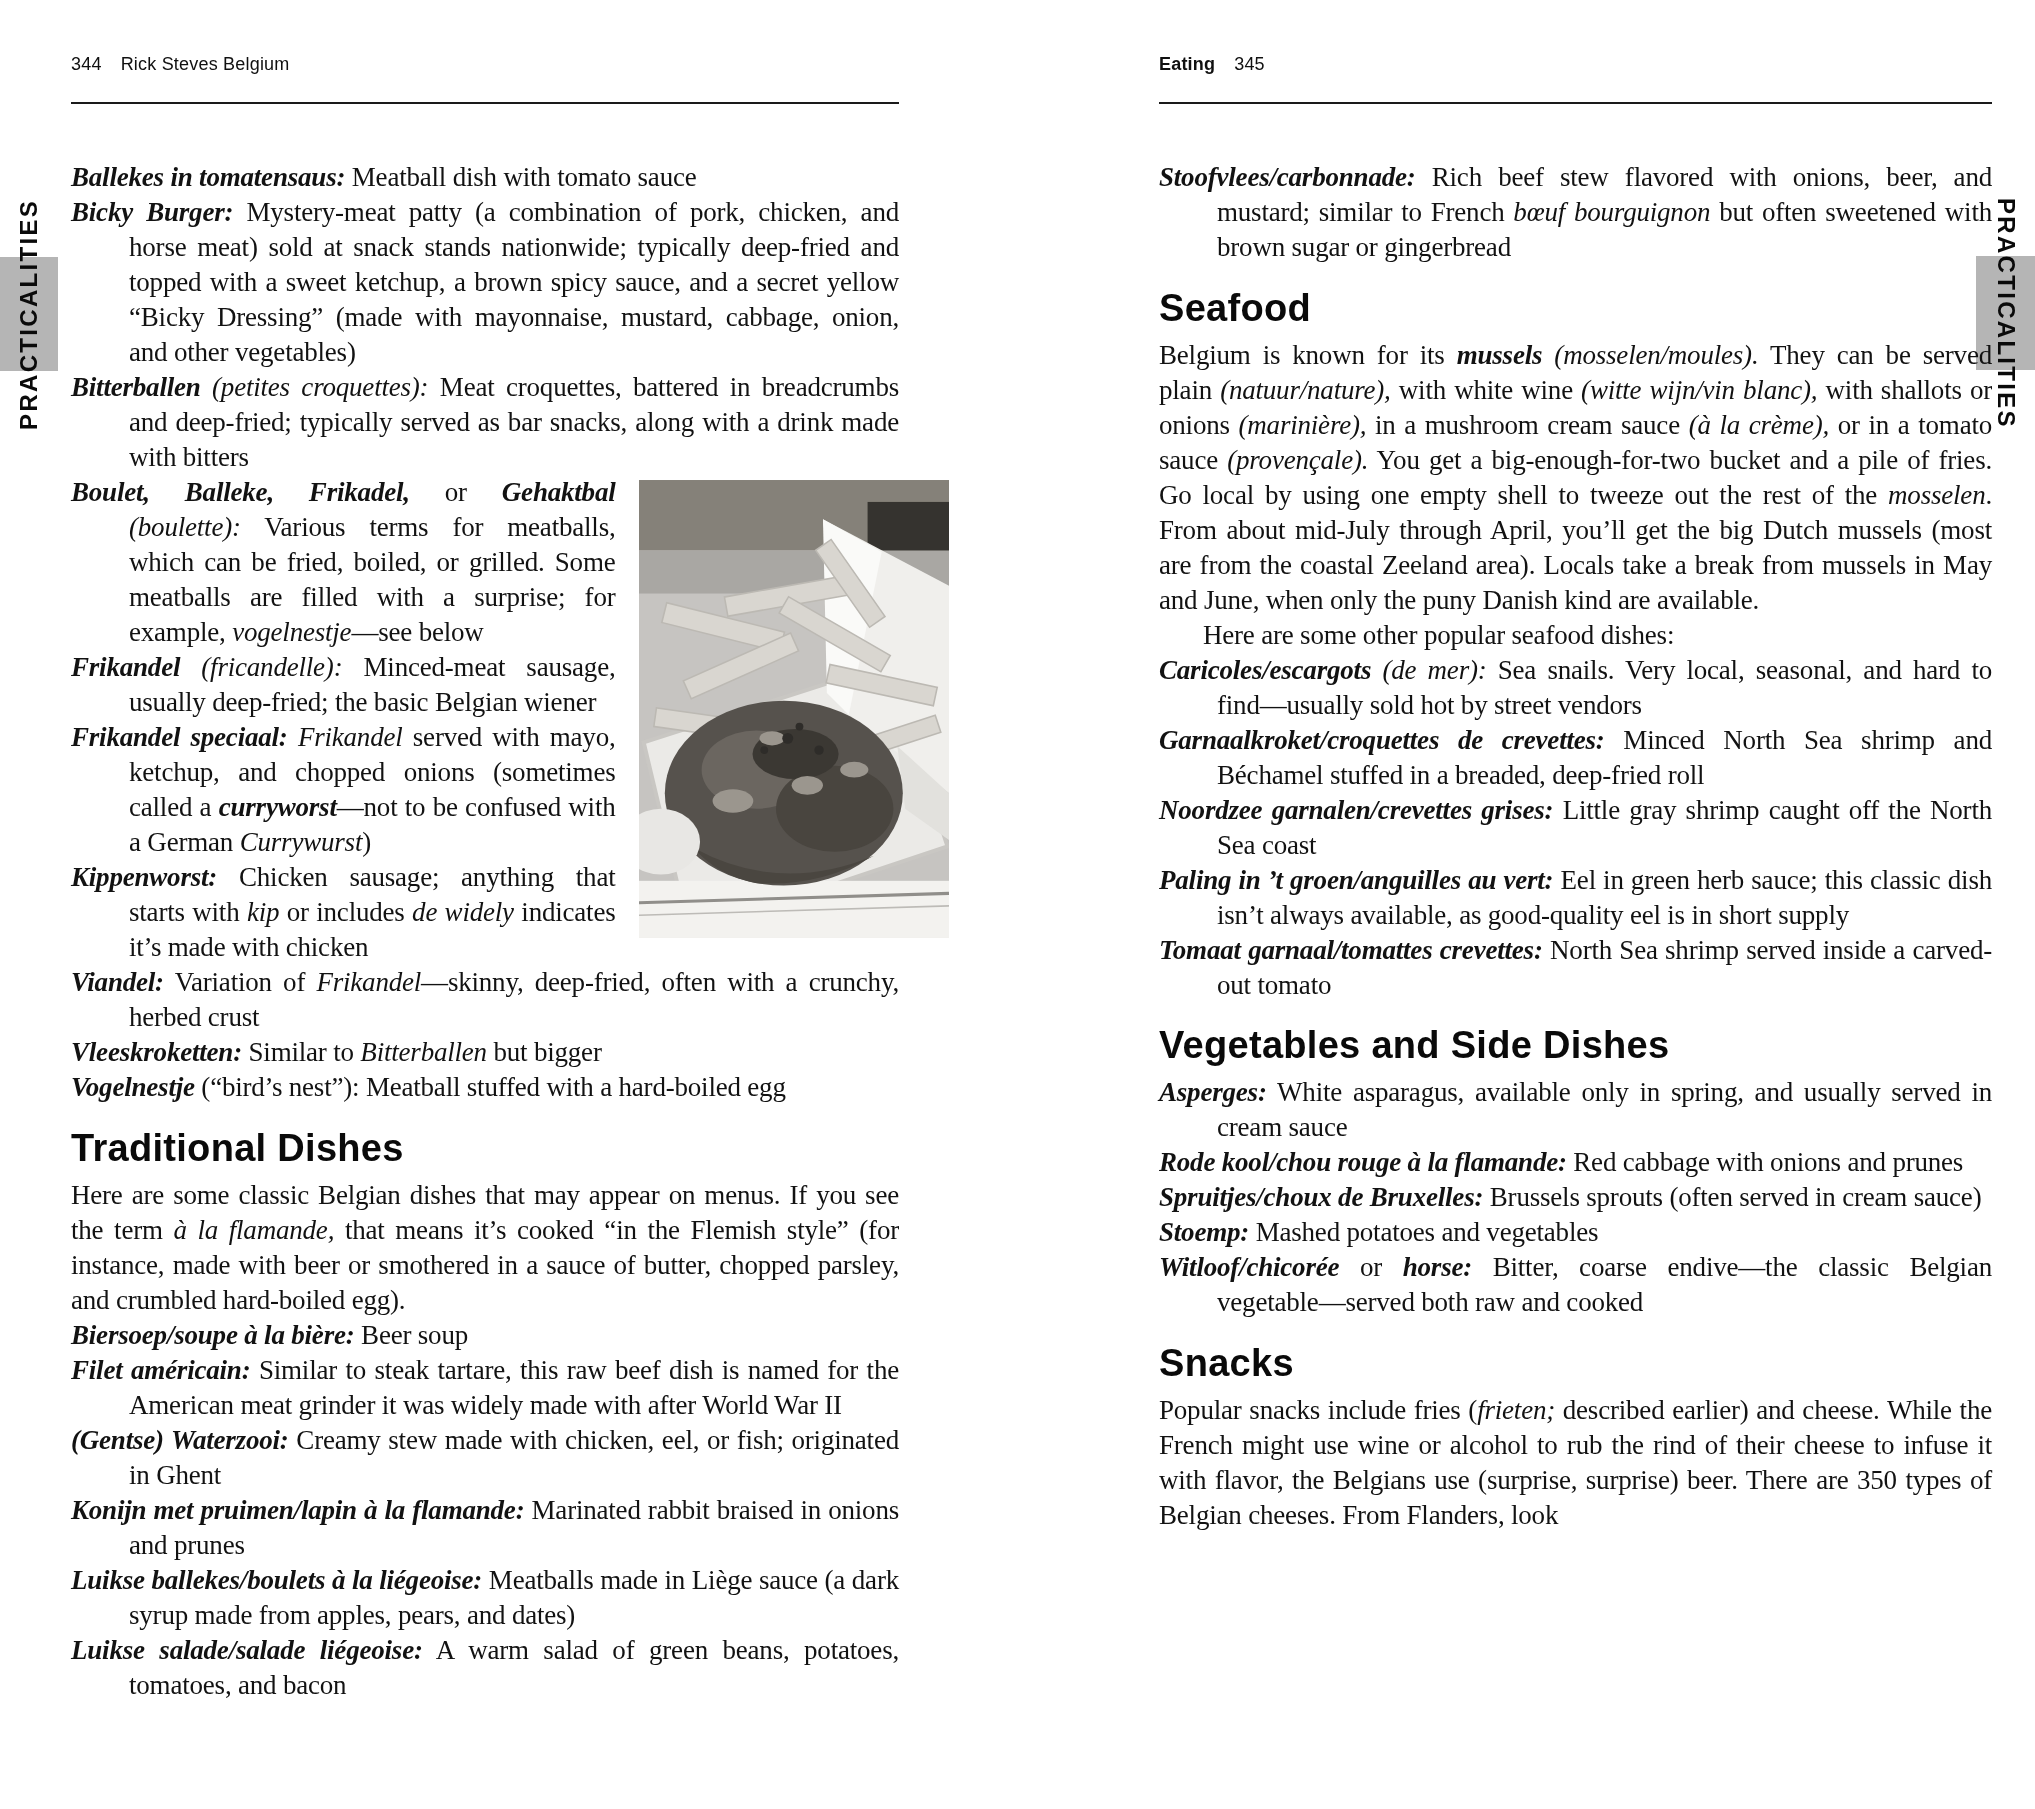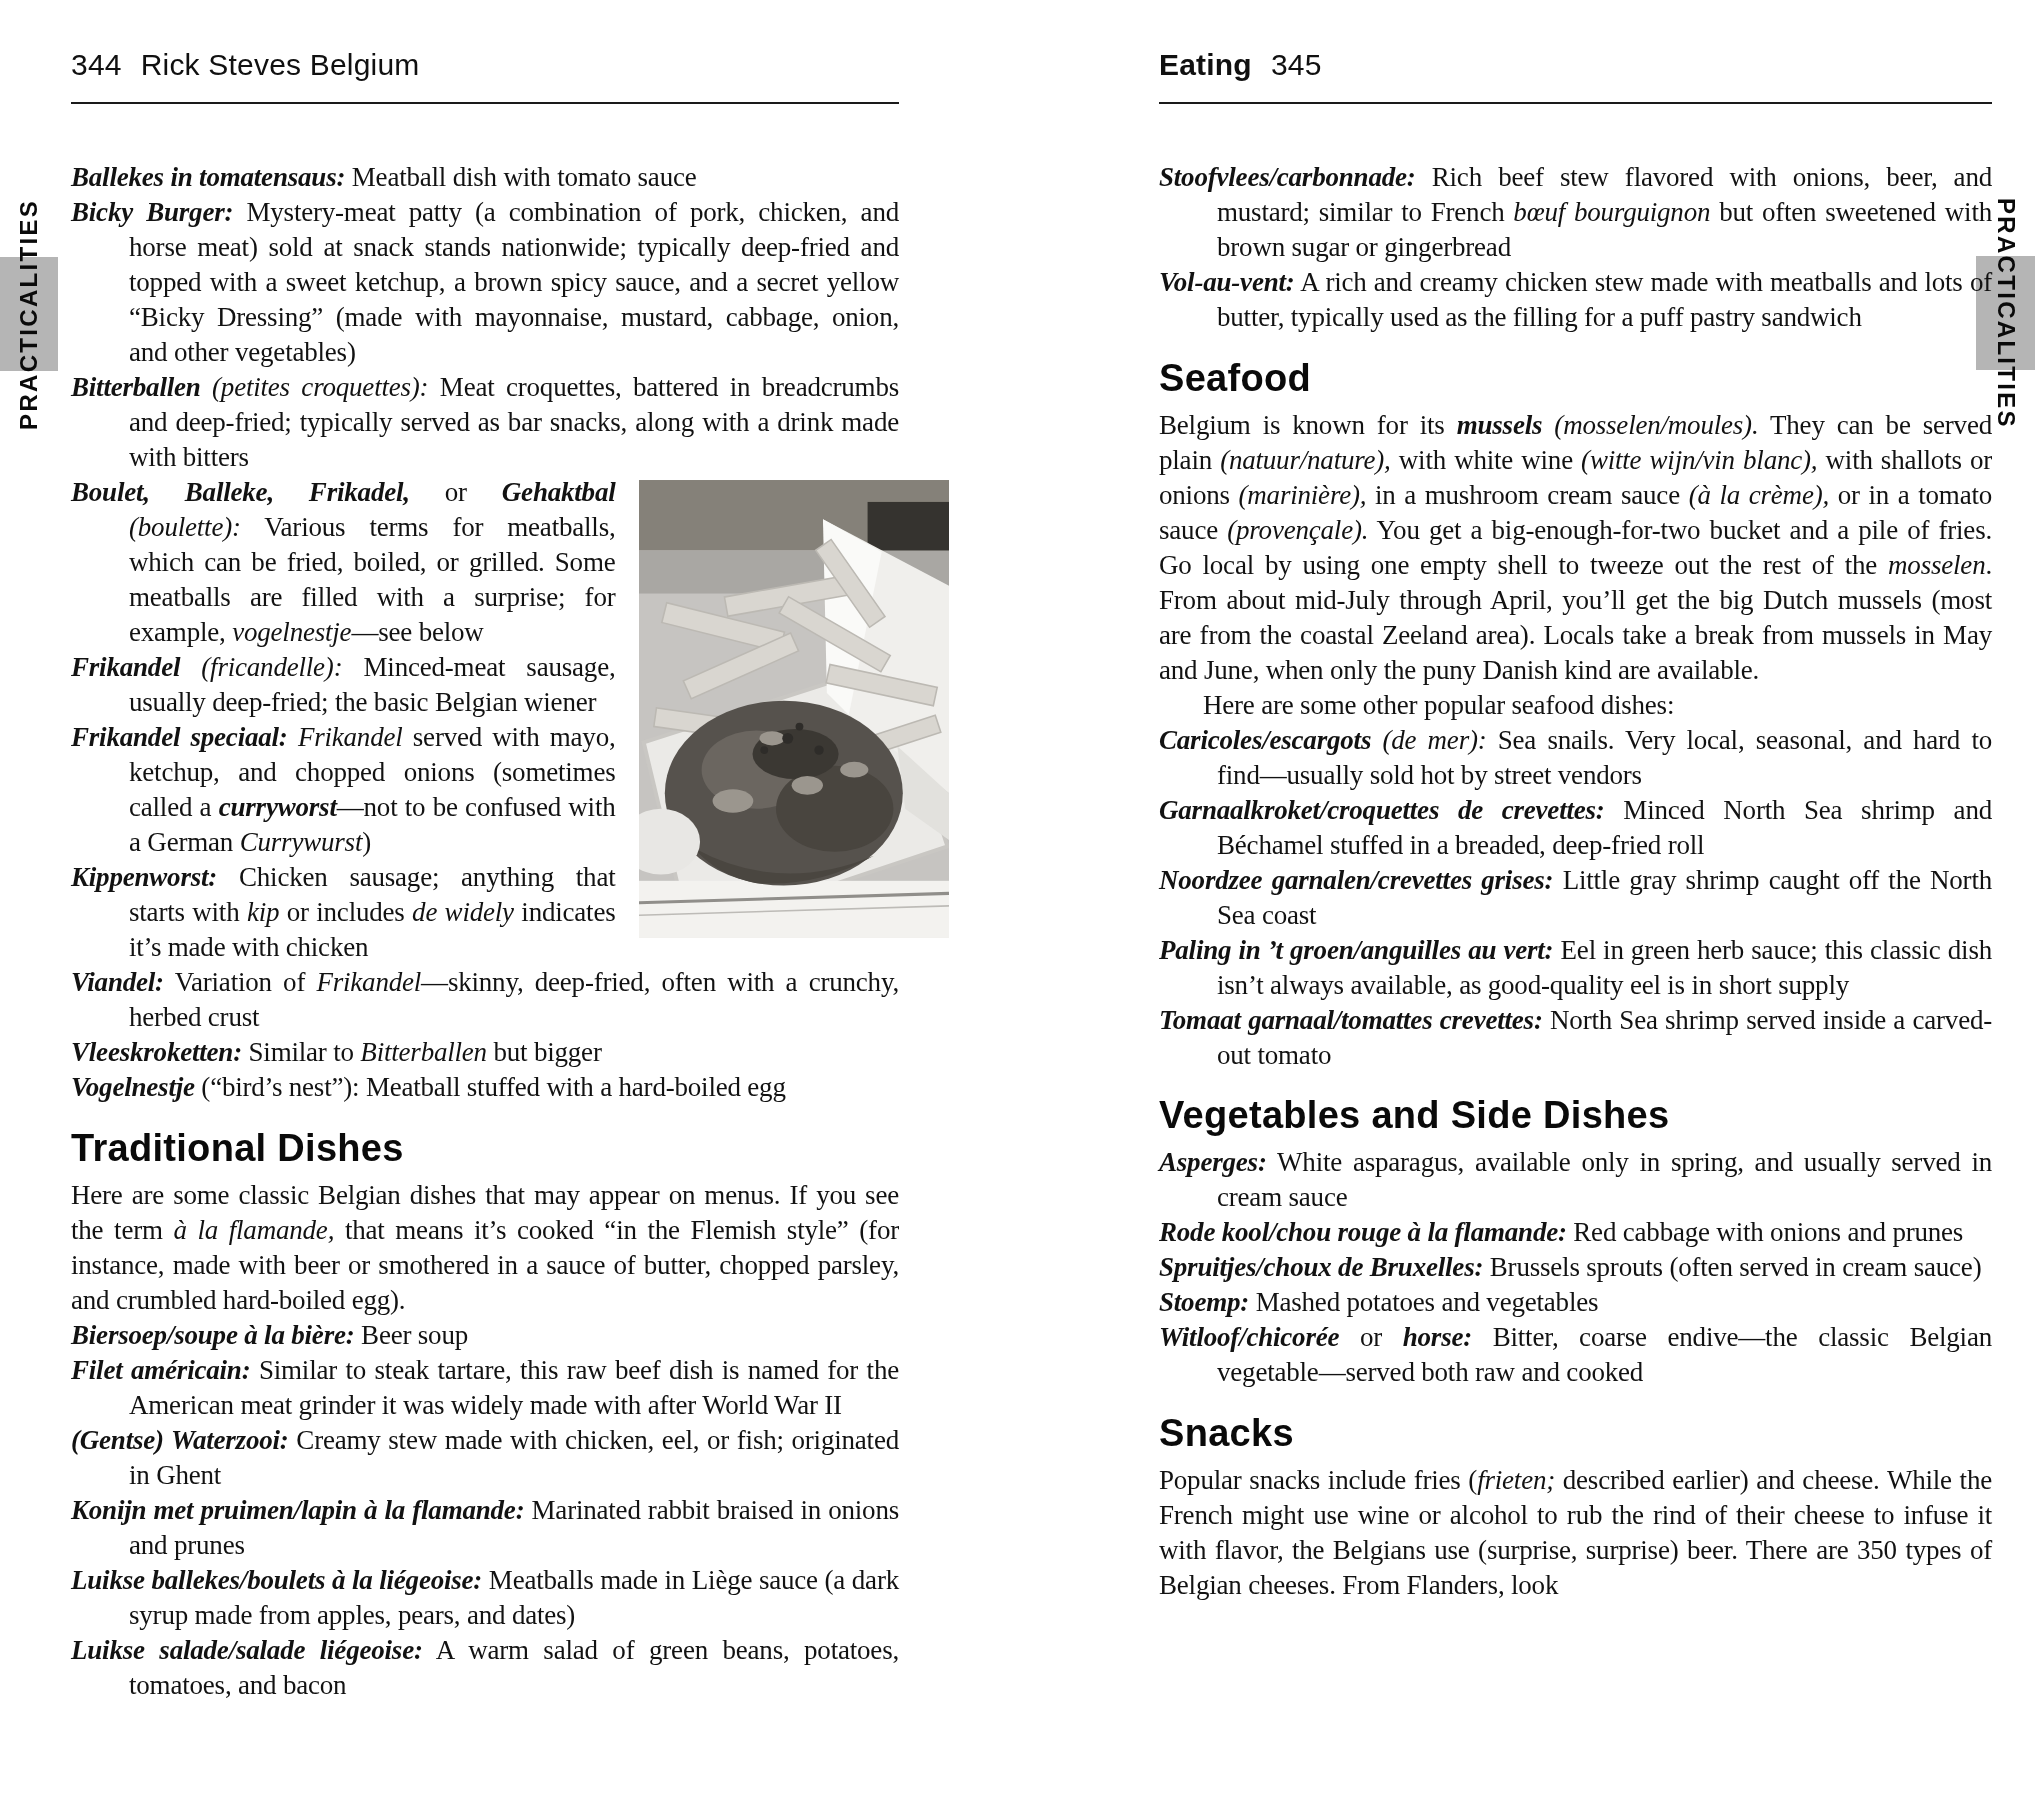--- a/index.html
+++ b/index.html
@@ -32,21 +32,21 @@
   
   .page { position:absolute; top:49px; }
   .page-left  { left:71px;   width:828px; }
   .page-right { left:1159px; width:833px; }
 
   .page-header {
     display:flex; align-items:baseline; gap:19px;
     border-bottom:2.3px solid #1a1a1a;
     padding-bottom:22px;
     font-family:"Liberation Sans","DejaVu Sans",sans-serif;
-    font-size:30px; line-height:31px; color:#101010;
+    font-size:18px; line-height:31px; color:#101010;
     letter-spacing:0.2px;
   }
   .page-header.header-right { justify-content:flex-start; }
   .header-title-bold { font-weight:700; }
 
   
   .page-body {
     margin-top:56px;
     font-size:27px; line-height:35px;
     text-align:justify;
@@ -163,21 +163,20 @@
       </div>
   </div>
 
   <div class="page page-right">
     <div class="page-header header-right">
       <span class="header-title-bold">Eating</span>
       <span class="page-num">345</span>
     </div>
     <div class="page-body">
         <div class="dish-entry"><span class="seg-bi">Stoofvlees/carbonnade:</span><span class="seg-r"> Rich beef stew flavored with onions, beer, and mustard; similar to French </span><span class="seg-i">bœuf bourguignon</span><span class="seg-r"> but often sweetened with brown sugar or gingerbread</span></div>
-        <div class="dish-entry"><span class="seg-bi">Vol-au-vent:</span><span class="seg-r"> A rich and creamy chicken stew made with meatballs and lots of butter, typically used as the filling for a puff pastry sandwich</span></div>
         <div class="section-heading">Seafood</div>
         <div class="paragraph"><span class="seg-r">Belgium is known for its </span><span class="seg-b">mussels</span><span class="seg-r"> </span><span class="seg-i">(mosselen/moules).</span><span class="seg-r"> They can be served plain </span><span class="seg-i">(natuur/nature),</span><span class="seg-r"> with white wine </span><span class="seg-i">(witte wijn/vin blanc),</span><span class="seg-r"> with shallots or onions </span><span class="seg-i">(marinière),</span><span class="seg-r"> in a mushroom cream sauce </span><span class="seg-i">(à la crème),</span><span class="seg-r"> or in a tomato sauce </span><span class="seg-i">(provençale).</span><span class="seg-r"> You get a big-enough-for-two bucket and a pile of fries. Go local by using one empty shell to tweeze out the rest of the </span><span class="seg-i">mosselen</span><span class="seg-r">. From about mid-July through April, you’ll get the big Dutch mussels (most are from the coastal Zeeland area). Locals take a break from mussels in May and June, when only the puny Danish kind are available.</span></div>
         <div class="paragraph indented"><span class="seg-r">Here are some other popular seafood dishes:</span></div>
         <div class="dish-entry"><span class="seg-bi">Caricoles/escargots</span><span class="seg-i"> (de mer):</span><span class="seg-r"> Sea snails. Very local, seasonal, and hard to find—usually sold hot by street vendors</span></div>
         <div class="dish-entry"><span class="seg-bi">Garnaalkroket/croquettes de crevettes:</span><span class="seg-r"> Minced North Sea shrimp and Béchamel stuffed in a breaded, deep-fried roll</span></div>
         <div class="dish-entry"><span class="seg-bi">Noordzee garnalen/crevettes grises:</span><span class="seg-r"> Little gray shrimp caught off the North Sea coast</span></div>
         <div class="dish-entry"><span class="seg-bi">Paling in ’t groen/anguilles au vert:</span><span class="seg-r"> Eel in green herb sauce; this classic dish isn’t always available, as good-quality eel is in short supply</span></div>
         <div class="dish-entry"><span class="seg-bi">Tomaat garnaal/tomattes crevettes:</span><span class="seg-r"> North Sea shrimp served inside a carved-out tomato</span></div>
         <div class="section-heading">Vegetables and Side Dishes</div>
         <div class="dish-entry"><span class="seg-bi">Asperges:</span><span class="seg-r"> White asparagus, available only in spring, and usually served in cream sauce</span></div>

